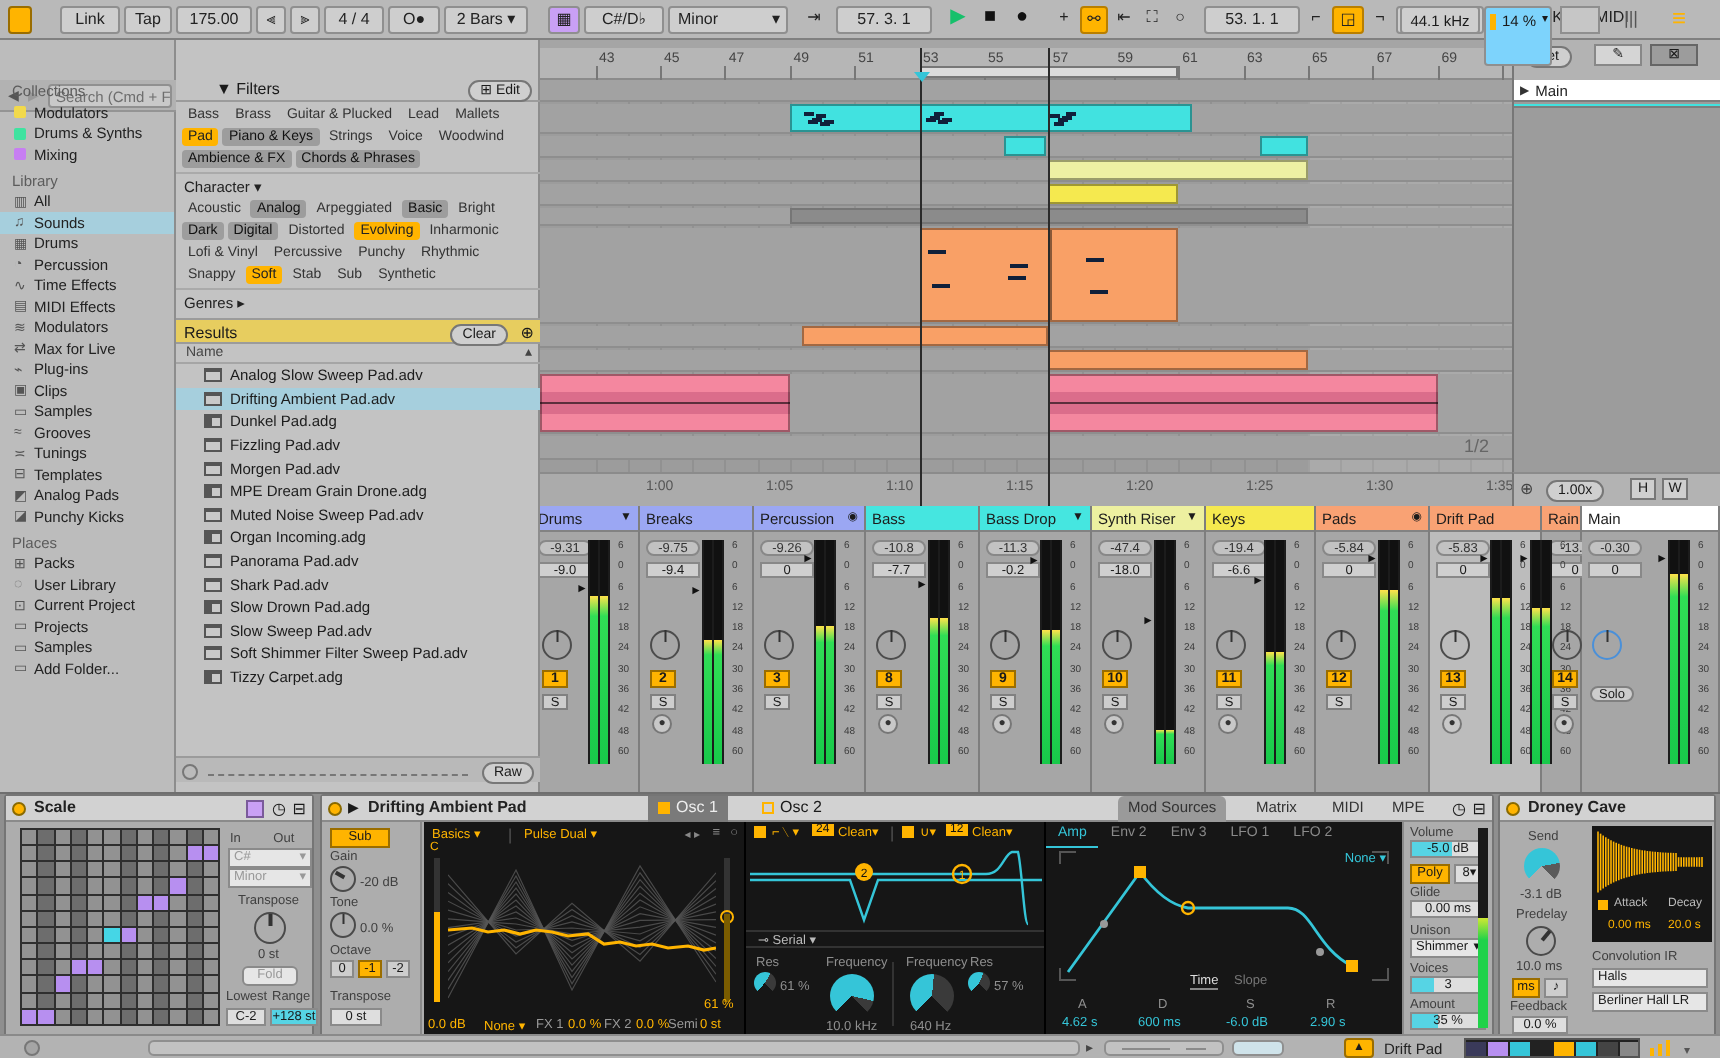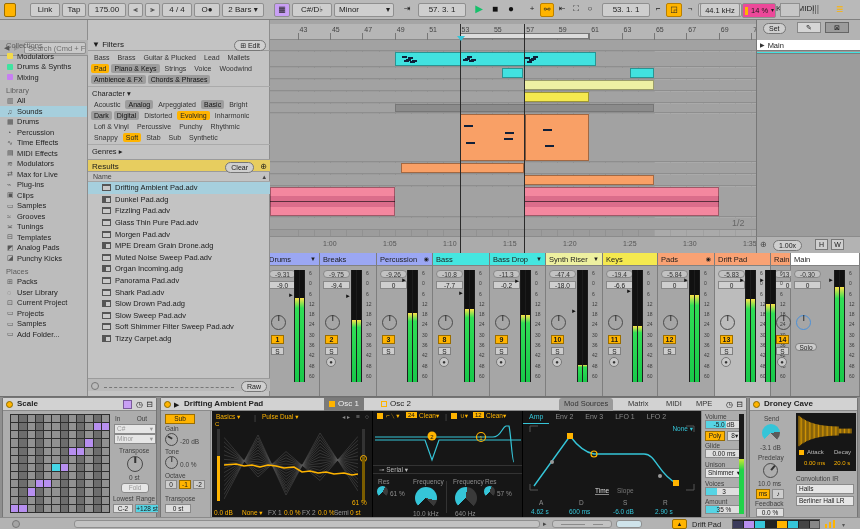--- a/index.html
+++ b/index.html
@@ -136,21 +136,21 @@
     <div class="tb tbflat" style="left:684px;width:12px">¬</div>
     <div class="tb" style="left:698px;width:44px">8. 0. 0</div>
     <div class="tb tbflat" style="left:746px;width:12px">✎</div>
     <div class="tb tbflat" style="left:760px;width:12px">▦</div>
     <div class="tb tbflat" style="left:773px;width:20px">Key</div>
     <div class="tb tbflat" style="left:794px;width:24px">MIDI</div>
     <div class="tb tbflat" style="left:660px;top:-2px;width:0"></div>
     <div class="tb" style="left:742px;width:0;border:none"></div>
   </div>
   <div class="abs" style="left:700px;top:3px;width:40px;height:14px;background:#cecece;border:1px solid #8f8f8f;border-radius:2px;font-size:7.5px;line-height:13px;text-align:center;z-index:5">44.1 kHz</div>
-  <div class="abs" style="left:742px;top:3px;width:34px;height:15px;background:#ec4899;border:1px solid #8f8f8f;border-radius:2px;z-index:5">
+  <div class="abs" style="left:742px;top:3px;width:34px;height:30px;background:#7dd3fc;border:1px solid #8f8f8f;border-radius:2px;z-index:5">
     <span class="abs" style="left:2px;top:3px;width:3px;height:8px;background:#ffb400"></span>
     <span class="abs" style="left:8px;font-size:7.5px;line-height:13px">14 %</span>
     <span class="abs" style="right:1px;font-size:6px;line-height:13px">▾</span>
   </div>
   <div class="abs" style="left:780px;top:3px;width:20px;height:14px;background:#c6c6c6;border:1px solid #8f8f8f;z-index:5"></div>
   <div class="abs" style="left:812px;top:4px;font-size:9px;color:#555;z-index:5">|||</div>
   <div class="abs" style="left:836px;top:2px;font-size:12px;color:#ffb400;z-index:5">≡</div>
 
   <div id="sidebar">
     <div id="searchrow">
@@ -260,21 +260,21 @@
         </div>
         <div class="sitem">
           <span class="ic">▭</span>
           <span>Add Folder...</span>
         </div>
       </div>
   </div>
 
   <div id="browser">
     <div id="filtersbar">
-      <span style="padding-left:4px">▼ <span>Filters</span></span>
+      <span style="padding-left:20px">▼ <span>Filters</span></span>
       <span class="pill" style="position:absolute;right:4px;top:2px">⊞ <span>Edit</span></span>
     </div>
     <div id="filtergroups" style="position:absolute;left:0;top:31px;width:182px">
         <div class="tagwrap">
           <span class="tag n">Bass</span>
           <span class="tag n">Brass</span>
           <span class="tag n">Guitar &amp; Plucked</span>
           <span class="tag n">Lead</span>
           <span class="tag n">Mallets</span>
           <span class="tag h">Pad</span>
@@ -313,35 +313,35 @@
       <div id="resultshead">
         <span>Results</span>
         <span class="pill" style="position:absolute;right:16px;top:2px">Clear</span>
         <span style="position:absolute;right:3px;top:0">⊕</span>
       </div>
       <div id="namehead">
         <span>Name</span>
         <span style="position:absolute;right:4px">▴</span>
       </div>
       <div id="resultlist">
+          <div class="ritem">
+            <span class="fic"></span>
+            <span>Analog Slow Sweep Pad.adv</span>
+          </div>
           <div class="ritem sel">
             <span class="fic"></span>
             <span>Drifting Ambient Pad.adv</span>
           </div>
           <div class="ritem">
             <span class="fic rack"></span>
             <span>Dunkel Pad.adg</span>
           </div>
           <div class="ritem">
             <span class="fic"></span>
             <span>Fizzling Pad.adv</span>
-          </div>
-          <div class="ritem">
-            <span class="fic"></span>
-            <span>Glass Thin Pure Pad.adv</span>
           </div>
           <div class="ritem">
             <span class="fic"></span>
             <span>Morgen Pad.adv</span>
           </div>
           <div class="ritem">
             <span class="fic rack"></span>
             <span>MPE Dream Grain Drone.adg</span>
           </div>
           <div class="ritem">

